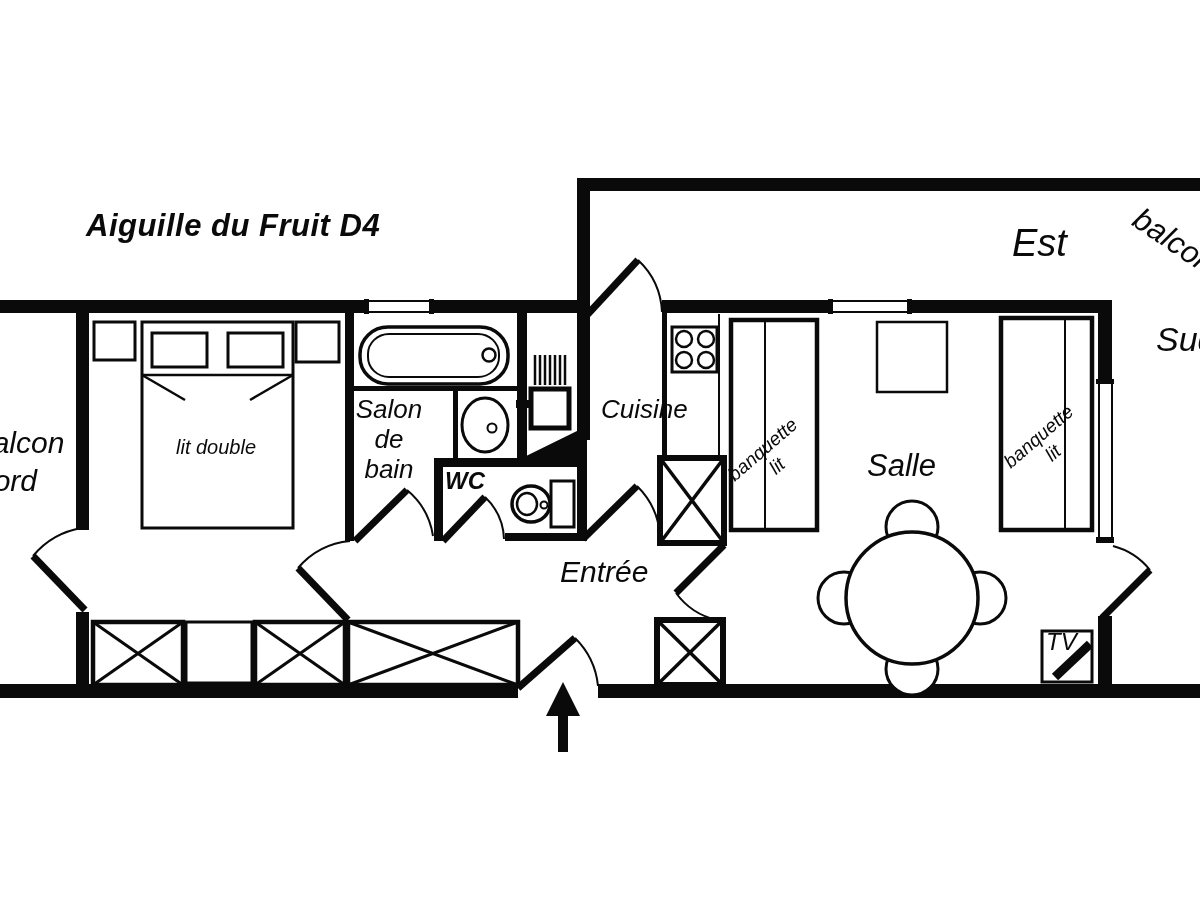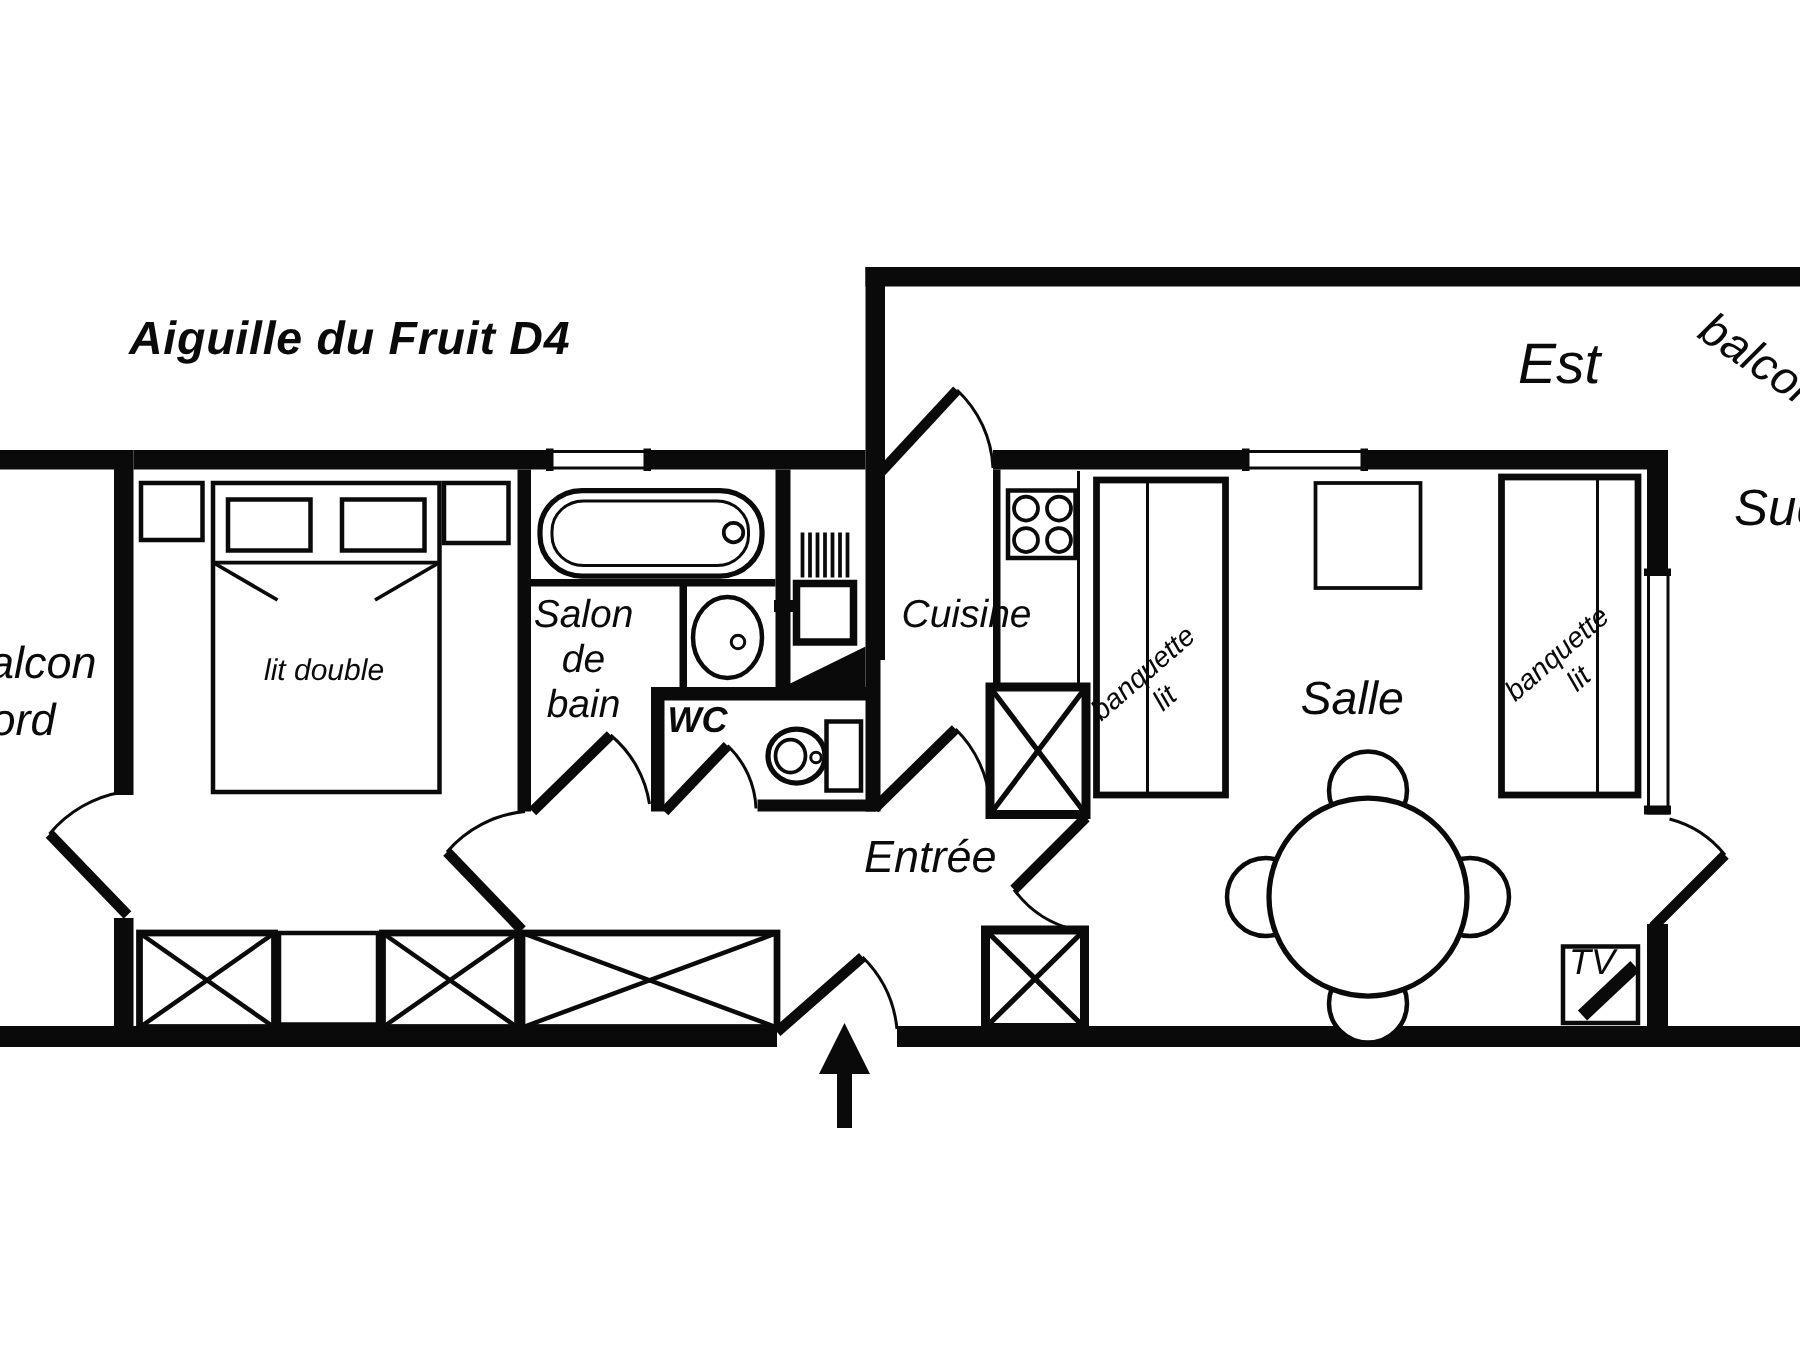--- a/index.html
+++ b/index.html
@@ -255,21 +255,21 @@
   <div class="lbl mid center" style="left:340px;top:394px;width:98px;line-height:30px;">
     <span style="display:block;">Salon</span>
     <span style="display:block;">de</span>
     <span style="display:block;">bain</span>
   </div>
 
   <div class="lbl" style="left:445px;top:468px;font-size:24px;font-weight:bold;">WC</div>
 
   <div class="lbl mid" style="left:581px;top:396px;margin-left:20px;">Cuisine</div>
 
-  <div class="lbl room" style="left:560px;top:556px;margin-left:16px;">Entrée</div>
+  <div class="lbl room" style="left:560px;top:556px;">Entrée</div>
 
   <div class="lbl" style="left:867px;top:450px;font-size:31px;">Salle</div>
 
   <div class="lbl small" style="left:176px;top:437px;">lit double</div>
 
   <div class="lbl banq" style="left:705px;top:436px;">
     <span style="display:block;">banquette</span>
     <span style="display:block;">lit</span>
   </div>
 

